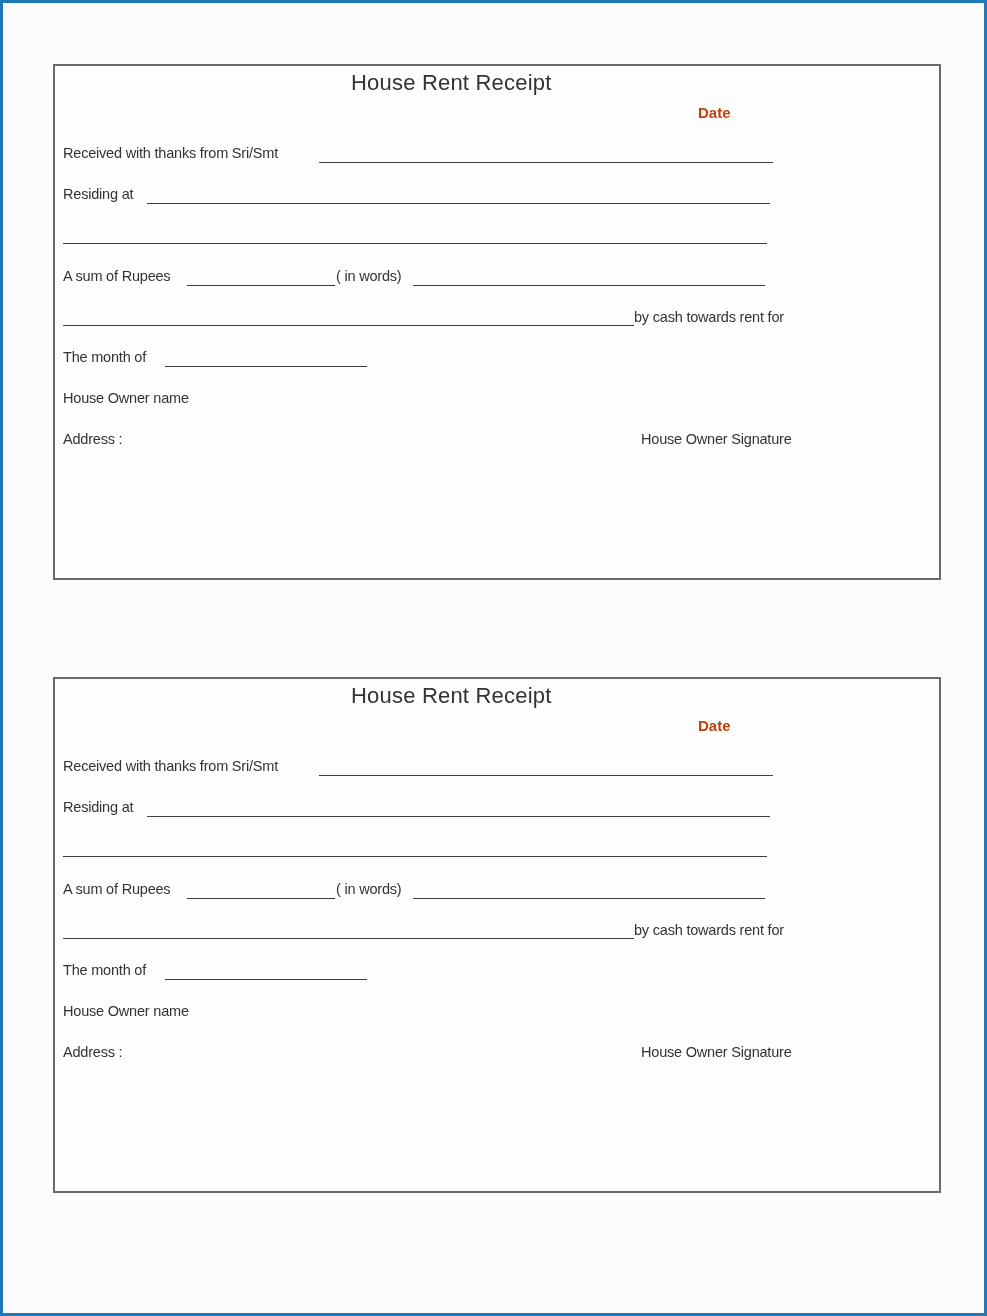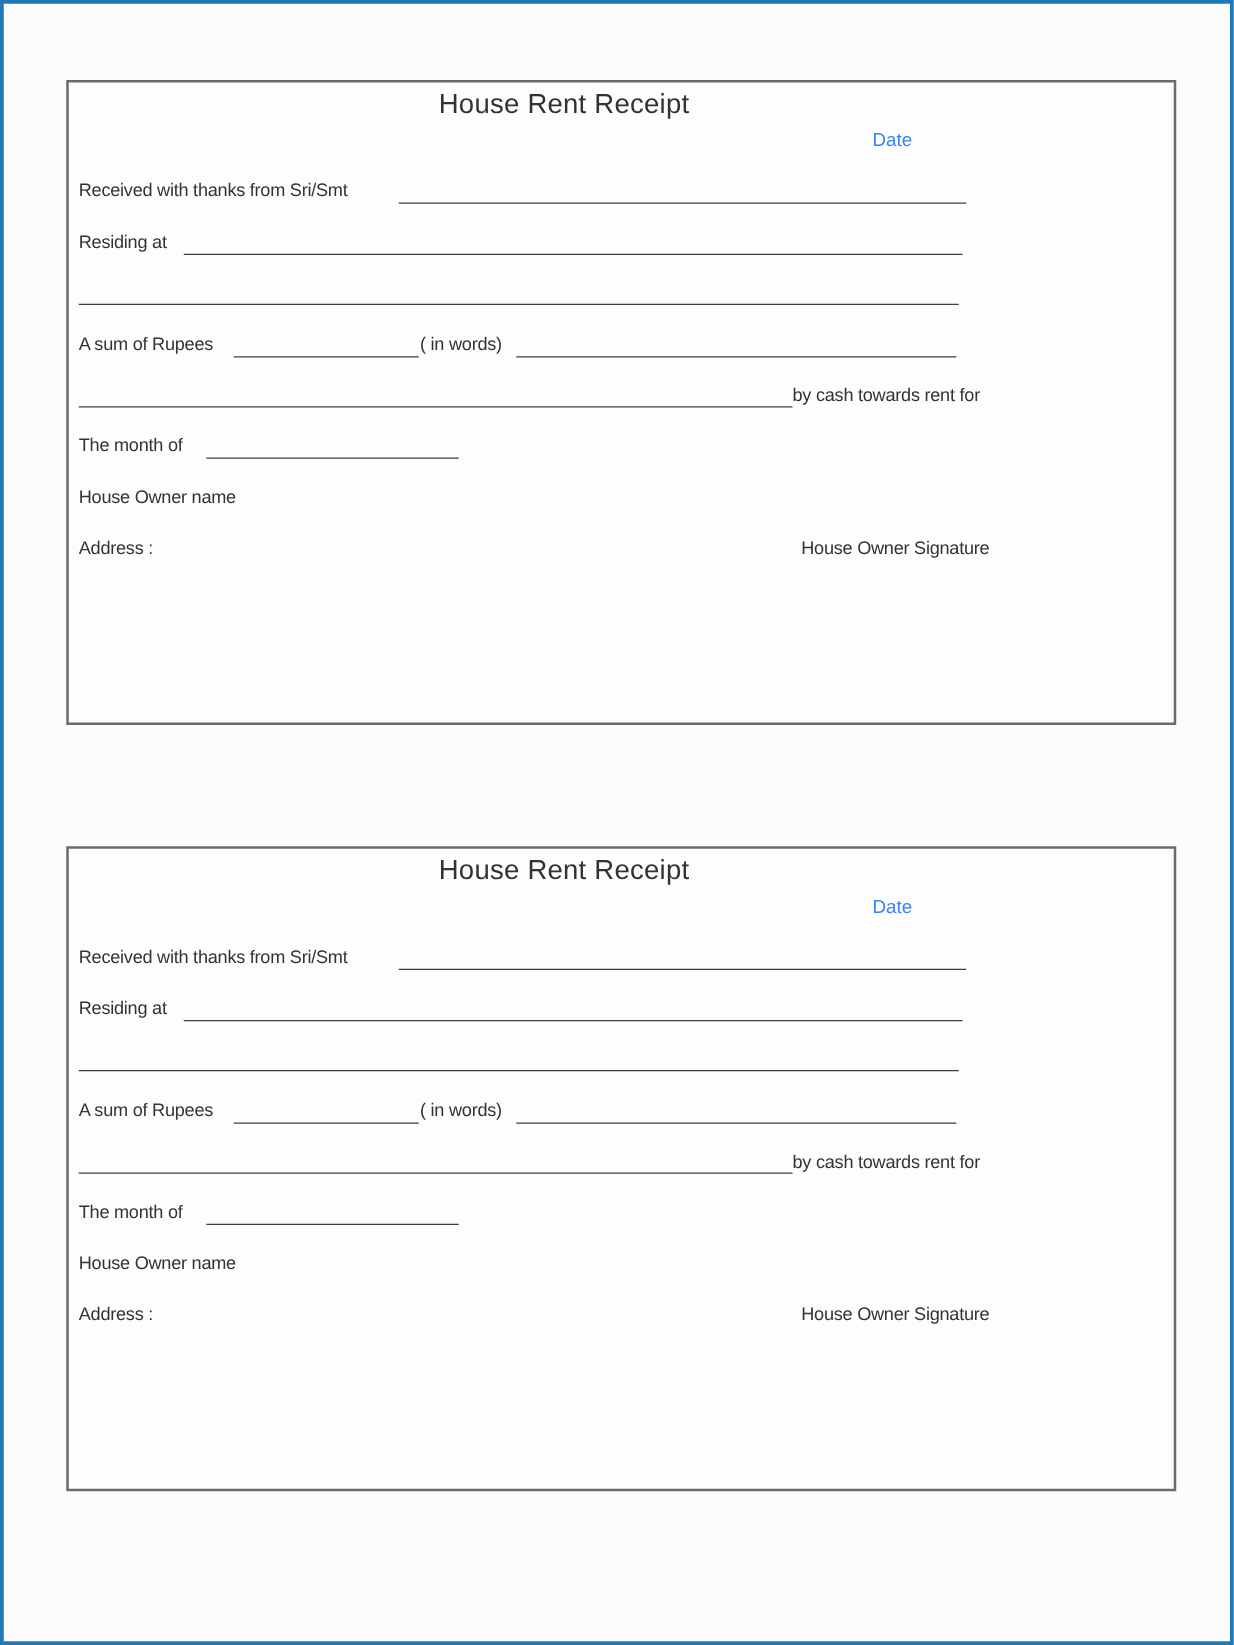--- a/index.html
+++ b/index.html
@@ -22,21 +22,21 @@
     text-align: center;
   }
   .receipt.r1 { top: 61px; }
   .receipt.r2 { top: 674px; }
   .title {
     position: absolute; left: 296px; top: 4px;
     font-size: 22px; color: #333; letter-spacing: 0.2px;
   }
   .date {
     position: absolute; left: 643px; top: 38px;
-    font-size: 15px; font-weight: normal; color: #3b82f6;
+    font-size: 15px; font-weight: bold; color: #c2410c;
   }
   .lbl {
     position: absolute; font-size: 14.5px; font-weight: normal; color: #333;
     white-space: nowrap; letter-spacing: -0.2px;
   }
   .ln {
     position: absolute; height: 0; border-top: 1.5px solid #3d3d3d;
   }
 </style>
 </head>

